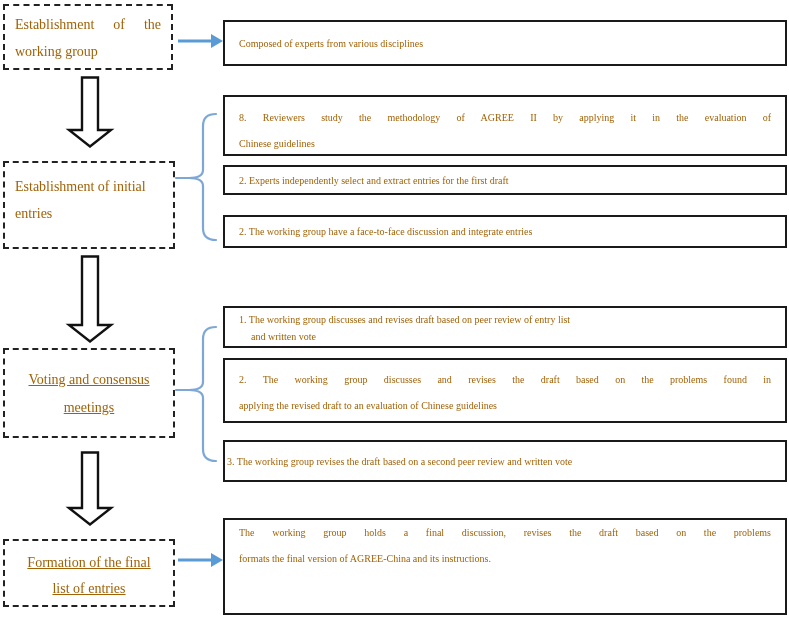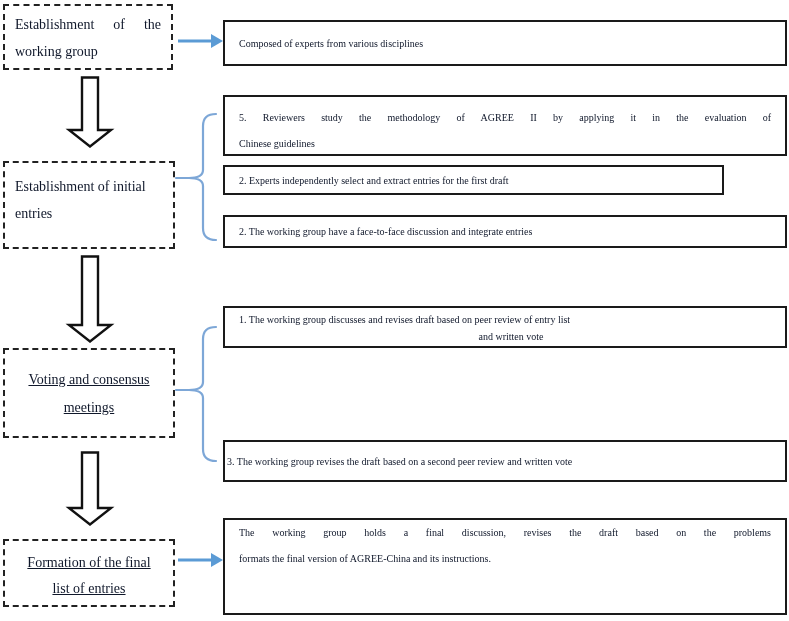--- a/index.html
+++ b/index.html
@@ -1,18 +1,18 @@
 <!DOCTYPE html>
 <html><head>
 <meta charset="utf-8">
 <style>
   html,body{margin:0;padding:0;background:#fff;}
   #figure{
     position:relative;width:789px;height:621px;background:#fff;
-    font-family:"Liberation Serif","DejaVu Serif",serif;color:#0f172a;
+    font-family:"Liberation Serif","DejaVu Serif",serif;color:#a16207;
     overflow:hidden;
   }
   .box{position:absolute;box-sizing:border-box;background:#fff;}
   .dashed{border:2px dashed #222;}
   .solid{border:2px solid #1a1a1a;}
   .lbox{font-size:14px;}
   .rbox{font-size:10px;}
   .vcenter{display:flex;align-items:center;}
   .jline{text-align:justify;text-align-last:justify;}
   .center{text-align:center;text-decoration:underline;}
@@ -52,25 +52,25 @@
   </div>
 
   <div class="conn" style="left:174px;top:108px;">
     <svg width="50" height="140" viewBox="0 0 50 140">
       <path d="M42,6 Q29,6 29,18 L29,62 Q29,70 15,70 Q29,70 29,78 L29,120 Q29,132 42,132" fill="none" stroke="#7DA7D7" stroke-width="2.2" stroke-linecap="round"></path>
       <line x1="2" y1="70" x2="16" y2="70" stroke="#7DA7D7" stroke-width="2.2" stroke-linecap="round"></line>
     </svg>
   </div>
 
   <div class="box solid rbox" style="left:223px;top:95px;width:564px;height:61px;padding:8px 14px 0;line-height:26px;">
-    <div class="jline">5. Reviewers study the methodology of AGREE II by applying it in the evaluation of</div>
+    <div class="jline">8. Reviewers study the methodology of AGREE II by applying it in the evaluation of</div>
     <div>Chinese guidelines</div>
   </div>
 
-  <div class="box solid rbox vcenter" style="left:223px;top:165px;width:501px;height:30px;padding-left:14px;">
+  <div class="box solid rbox vcenter" style="left:223px;top:165px;width:564px;height:30px;padding-left:14px;">
     <div>2. Experts independently select and extract entries for the first draft</div>
   </div>
 
   <div class="box solid rbox vcenter" style="left:223px;top:215px;width:564px;height:33px;padding-left:14px;">
     <div>2. The working group have a face-to-face discussion and integrate entries</div>
   </div>
 
   <div class="conn" style="left:65px;top:255px;">
     <svg width="50" height="88" viewBox="0 0 50 88">
       <path d="M17,1.5 L33,1.5 L33,70 L46,70 L25,86.5 L4,70 L17,70 Z" fill="#fff" stroke="#111" stroke-width="2.4" stroke-linejoin="miter"></path>
@@ -84,23 +84,27 @@
 
   <div class="conn" style="left:174px;top:320px;">
     <svg width="50" height="150" viewBox="0 0 50 150">
       <path d="M42,7 Q29,7 29,19 L29,62 Q29,70 15,70 Q29,70 29,78 L29,129 Q29,141 42,141" fill="none" stroke="#7DA7D7" stroke-width="2.2" stroke-linecap="round"></path>
       <line x1="2" y1="70" x2="16" y2="70" stroke="#7DA7D7" stroke-width="2.2" stroke-linecap="round"></line>
     </svg>
   </div>
 
   <div class="box solid rbox" style="left:223px;top:306px;width:564px;height:42px;padding:4px 14px 0;line-height:16.5px;">
     <div>1. The working group discusses and revises draft based on peer review of entry list</div>
-    <div style="padding-left:12px;text-align:center;">and written vote</div>
+    <div style="padding-left:12px;">and written vote</div>
   </div>
 
+  <div class="box solid rbox" style="left:223px;top:358px;width:564px;height:65px;padding:7px 14px 0;line-height:26px;">
+    <div class="jline">2. The working group discusses and revises the draft based on the problems found in</div>
+    <div>applying the revised draft to an evaluation of Chinese guidelines</div>
+  </div>
 
   <div class="box solid rbox vcenter" style="left:223px;top:440px;width:564px;height:42px;padding-left:2px;">
     <div>3. The working group revises the draft based on a second peer review and written vote</div>
   </div>
 
   <div class="conn" style="left:65px;top:451px;">
     <svg width="50" height="75" viewBox="0 0 50 75">
       <path d="M17,1.5 L33,1.5 L33,57 L46,57 L25,73.5 L4,57 L17,57 Z" fill="#fff" stroke="#111" stroke-width="2.4" stroke-linejoin="miter"></path>
     </svg>
   </div>

